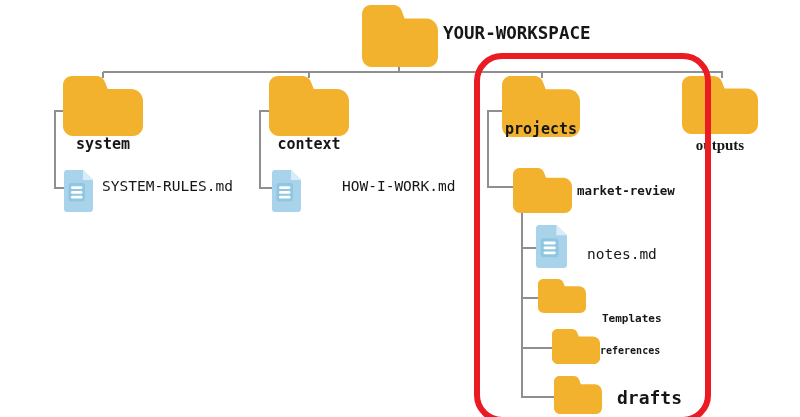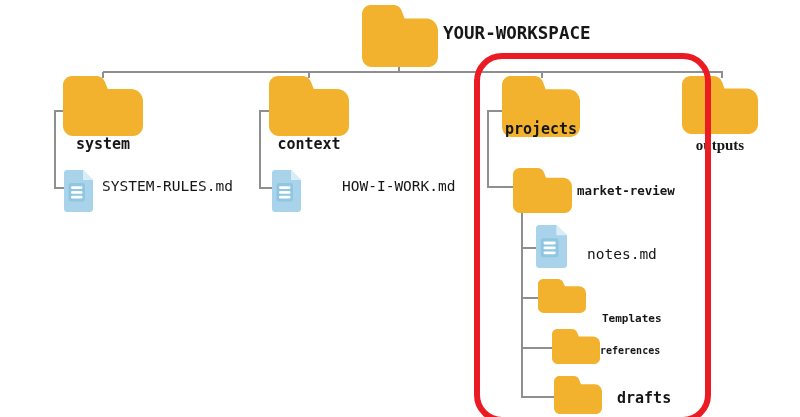--- a/index.html
+++ b/index.html
@@ -106,17 +106,17 @@
   <div class="lbl bold center" style="left:502px;top:120px;width:78px;font-size:15px;line-height:18px;">projects</div>
   <div class="lbl bold center" style="left:682px;top:136px;width:76px;font-size:15px;line-height:18px;font-family:Liberation Serif, serif;">outputs</div>
 
   <div class="lbl" style="left:102px;top:177px;font-size:14.5px;line-height:18px;">SYSTEM-RULES.md</div>
   <div class="lbl" style="left:342px;top:177px;font-size:14.5px;line-height:18px;">HOW-I-WORK.md</div>
 
   <div class="lbl bold" style="left:577px;top:183px;font-size:12.5px;line-height:15px;">market-review</div>
   <div class="lbl" style="left:587px;top:245px;font-size:14.5px;line-height:18px;">notes.md</div>
   <div class="lbl bold" style="left:602px;top:295px;font-size:11px;line-height:16px;margin-top:16px;">Templates</div>
   <div class="lbl bold" style="left:600px;top:343px;font-size:10px;line-height:16px;">references</div>
-  <div class="lbl bold" style="left:617px;top:390px;font-size:15px;line-height:16px;">drafts</div>
+  <div class="lbl bold" style="left:617px;top:390px;font-size:18px;line-height:16px;">drafts</div>
 
   <div class="highlight" style="left:474px;top:53px;width:225px;height:358px;"></div>
 
 </div>
 
 </body></html>

